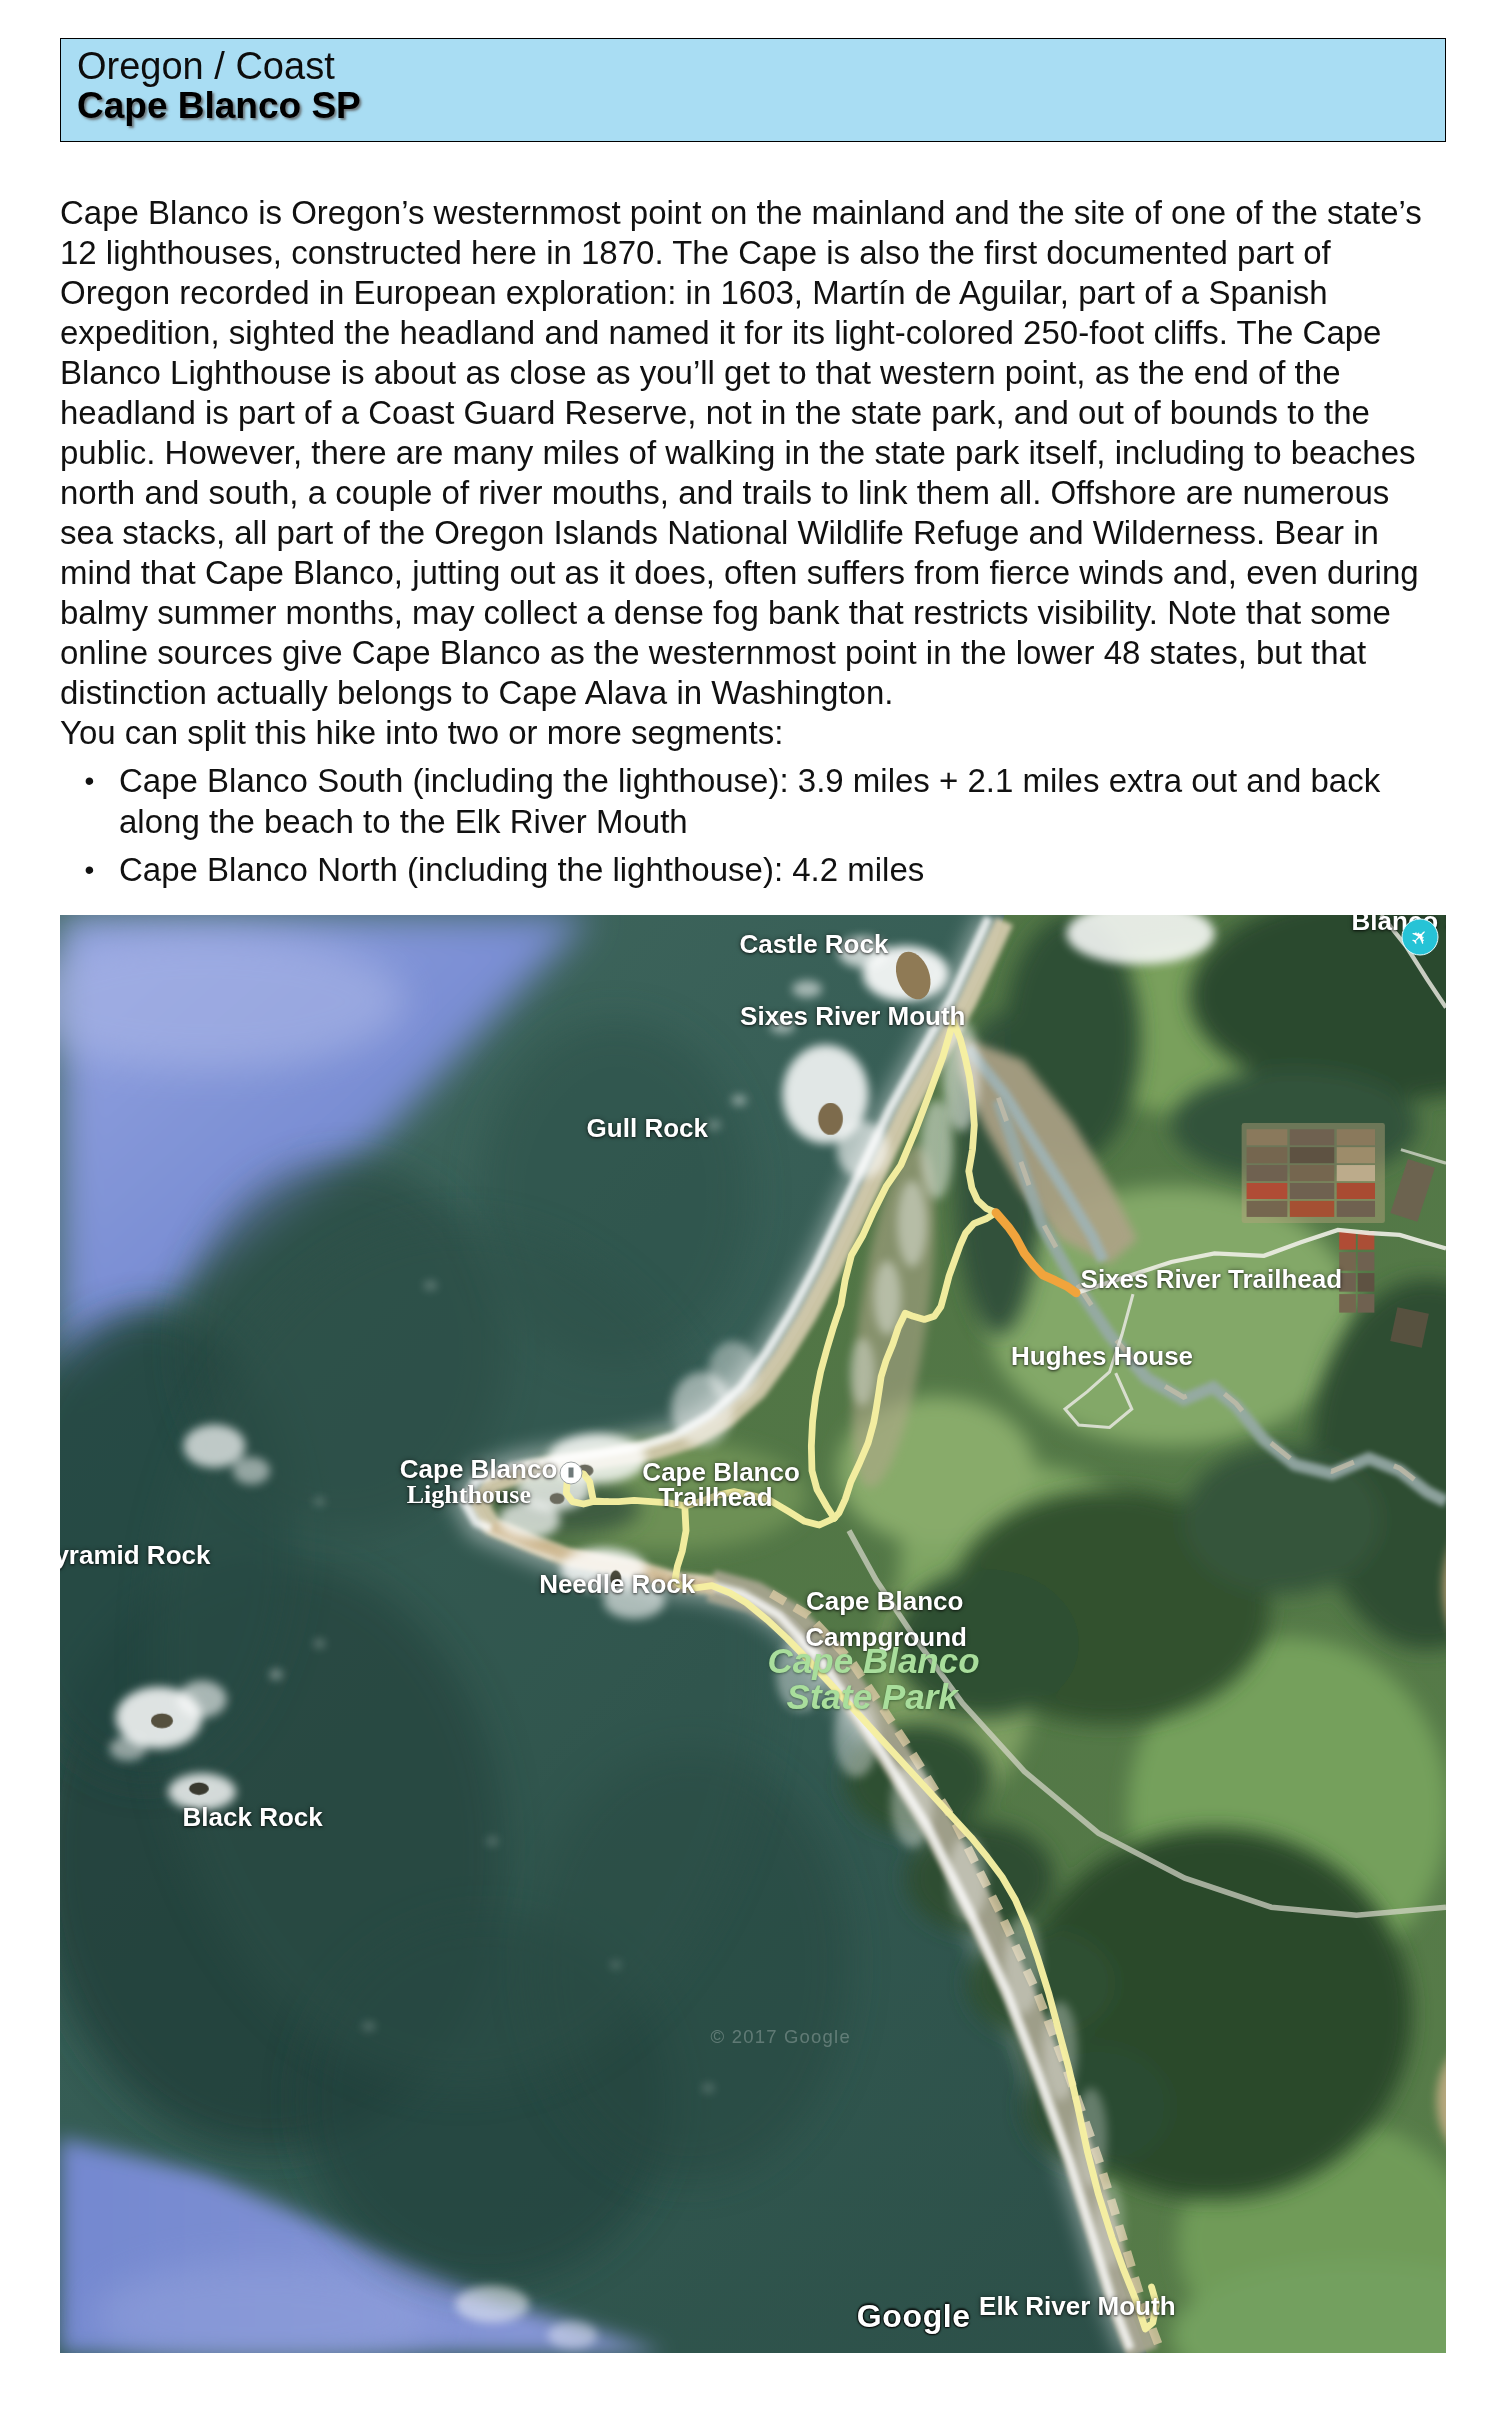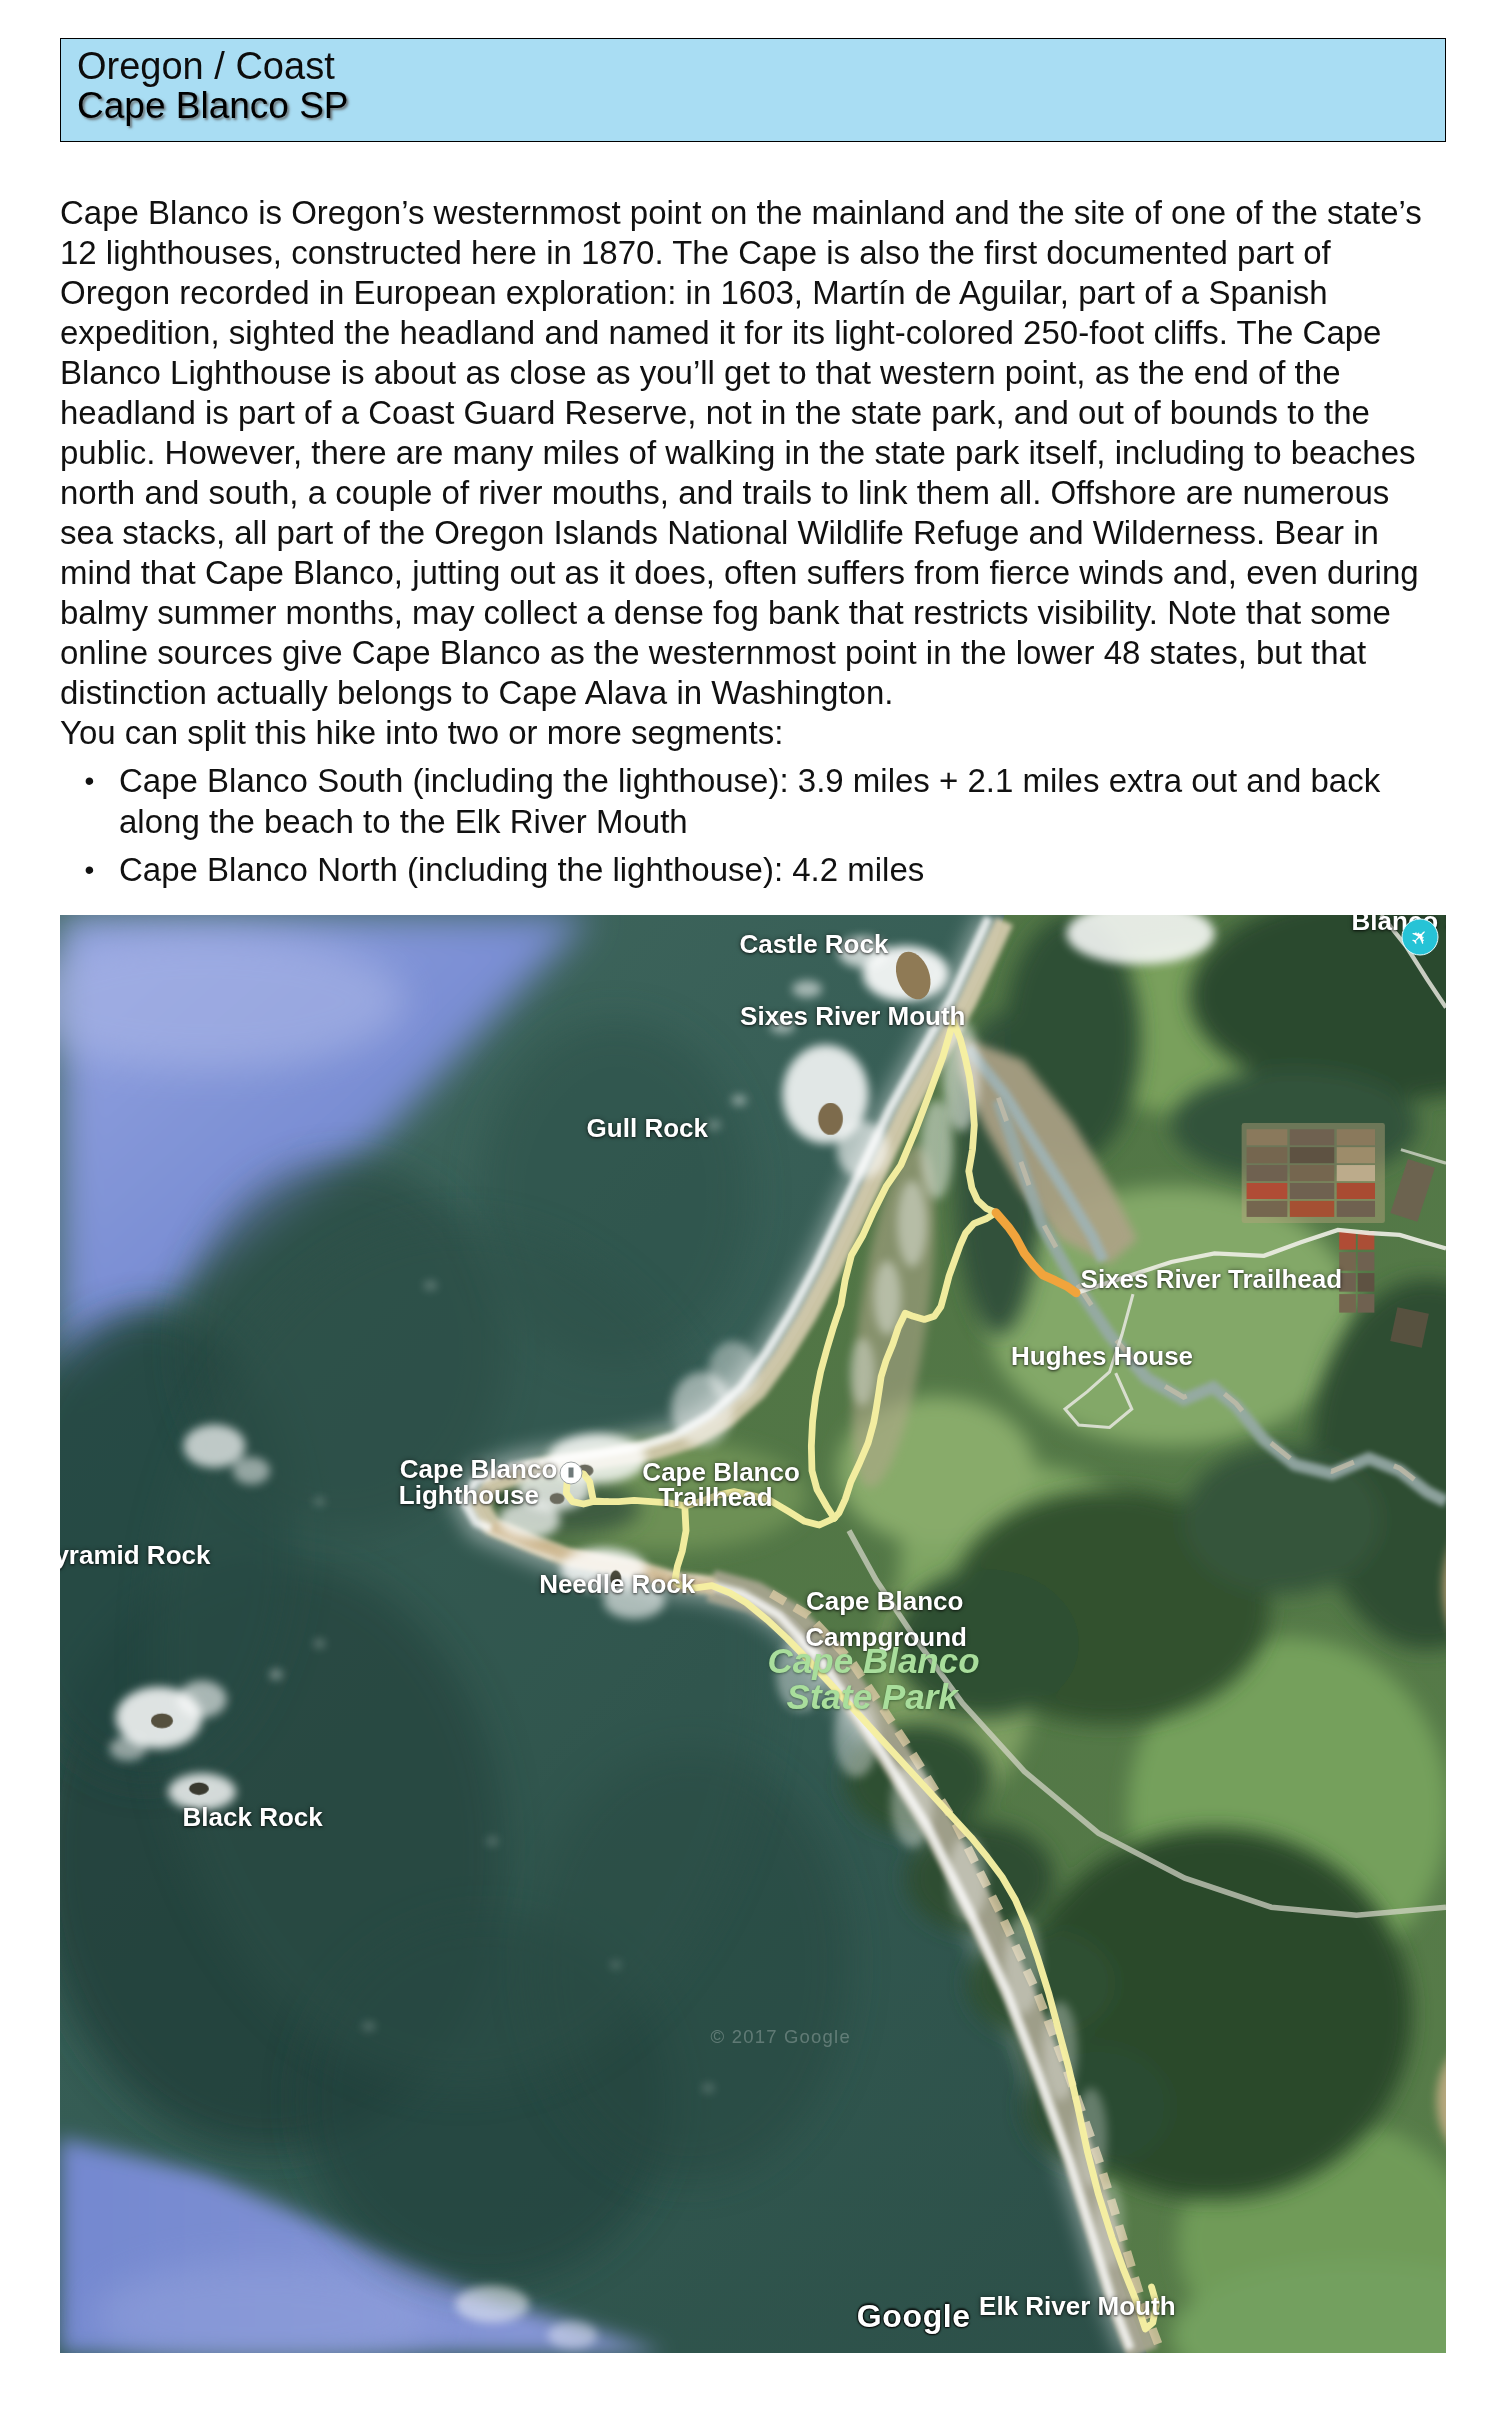--- a/index.html
+++ b/index.html
@@ -2,21 +2,21 @@
 <html style="font-size:10px"><head>
 <meta charset="utf-8">
 <style>
   html,body{margin:0;padding:0;background:#ffffff;}
   body{width:1506px;height:2413px;position:relative;font-family:"Liberation Sans",sans-serif;color:#111;}
 
   
   .hdr-box{position:absolute;left:60px;top:38px;width:1386px;height:104px;box-sizing:border-box;
            background:#a9ddf3;border:1.9px solid #000;padding:8.6px 0 0 16px;}
   .hdr-crumb{font-size:38px;line-height:36px;color:#0d0d0d;}
-  .hdr-title{font-size:37px;line-height:44px;font-weight:400;color:#000;
+  .hdr-title{font-size:37px;line-height:44px;font-weight:700;color:#000;
              text-shadow:1.9px 1.9px 2.5px rgba(90,90,90,.8);}
 
   
   .intro{position:absolute;left:60px;top:193px;width:1383px;font-size:33px;line-height:40px;}
   .intro p{margin:0;}
 
   
   .blist{position:absolute;left:60px;top:760px;width:1383px;font-size:33px;line-height:41px;}
   .bitem{display:flex;margin-bottom:7.4px;}
   .bdot{width:59px;flex:0 0 59px;text-align:center;font-size:28px;}
@@ -284,21 +284,21 @@
       <path d="M1516,482 L1536,505 1548,522 1562,548 1576,566 1592,583 1612,592 1632,602 1646,612"></path>
     </g>
   </svg>
 
   <div class="map-label" style="left:54.4%;top:2.0%;text-align:center;">Castle Rock</div>
   <div class="map-label" style="left:57.2%;top:7.0%;">Sixes River Mouth</div>
   <div class="map-label" style="left:39.2%;top:14.8%;margin-left:44px;">Gull Rock</div>
   <div class="map-label" style="left:80.4%;top:25.3%;margin-left:37px;">Sixes River Trailhead</div>
   <div class="map-label" style="left:72.3%;top:30.7%;margin-left:40px;">Hughes House</div>
   <div class="map-label" style="left:30.2%;top:38.5%;">Cape Blanco</div>
-  <div class="map-label" style="left:29.5%;top:40.3%;">Lighthouse</div>
+  <div class="map-label" style="left:29.5%;top:40.3%;font-family:Liberation Serif, serif;">Lighthouse</div>
   <div class="map-label" style="left:47.7%;top:38.7%;">Cape Blanco</div>
   <div class="map-label" style="left:47.3%;top:40.5%;">Trailhead</div>
   <div class="map-label" style="left:4.6%;top:44.5%;">Pyramid Rock</div>
   <div class="map-label" style="left:40.2%;top:46.5%;">Needle Rock</div>
   <div class="map-label" style="left:59.5%;top:47.7%;">Cape Blanco</div>
   <div class="map-label" style="left:59.6%;top:50.2%;">Campground</div>
   <div class="map-label park" style="left:58.7%;top:51.9%;">Cape Blanco</div>
   <div class="map-label park" style="left:58.6%;top:54.4%;">State Park</div>
   <div class="map-label" style="left:13.9%;top:62.7%;">Black Rock</div>
   <div class="map-label" style="left:73.4%;top:96.7%;">Elk River Mouth</div>

